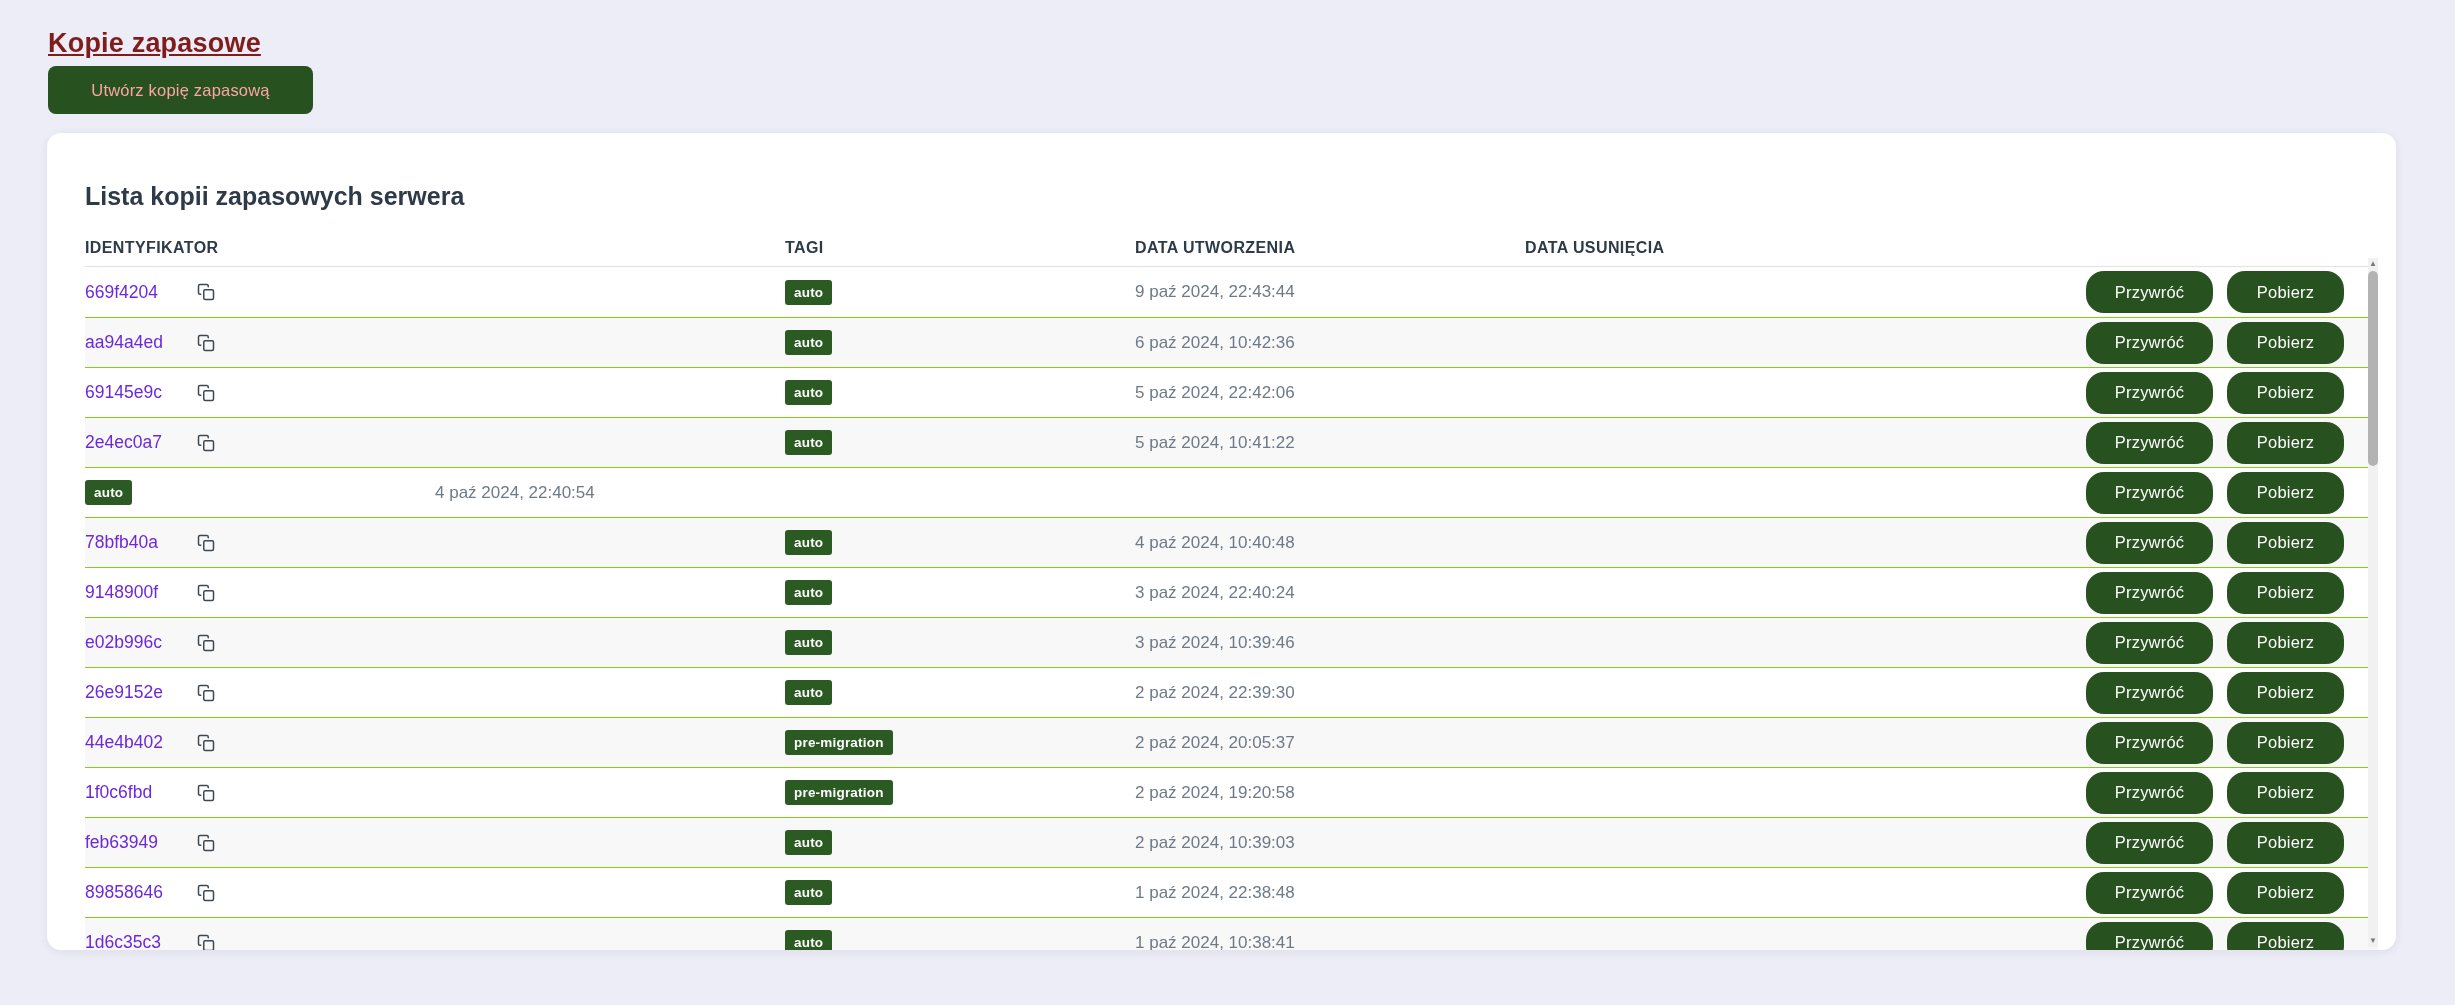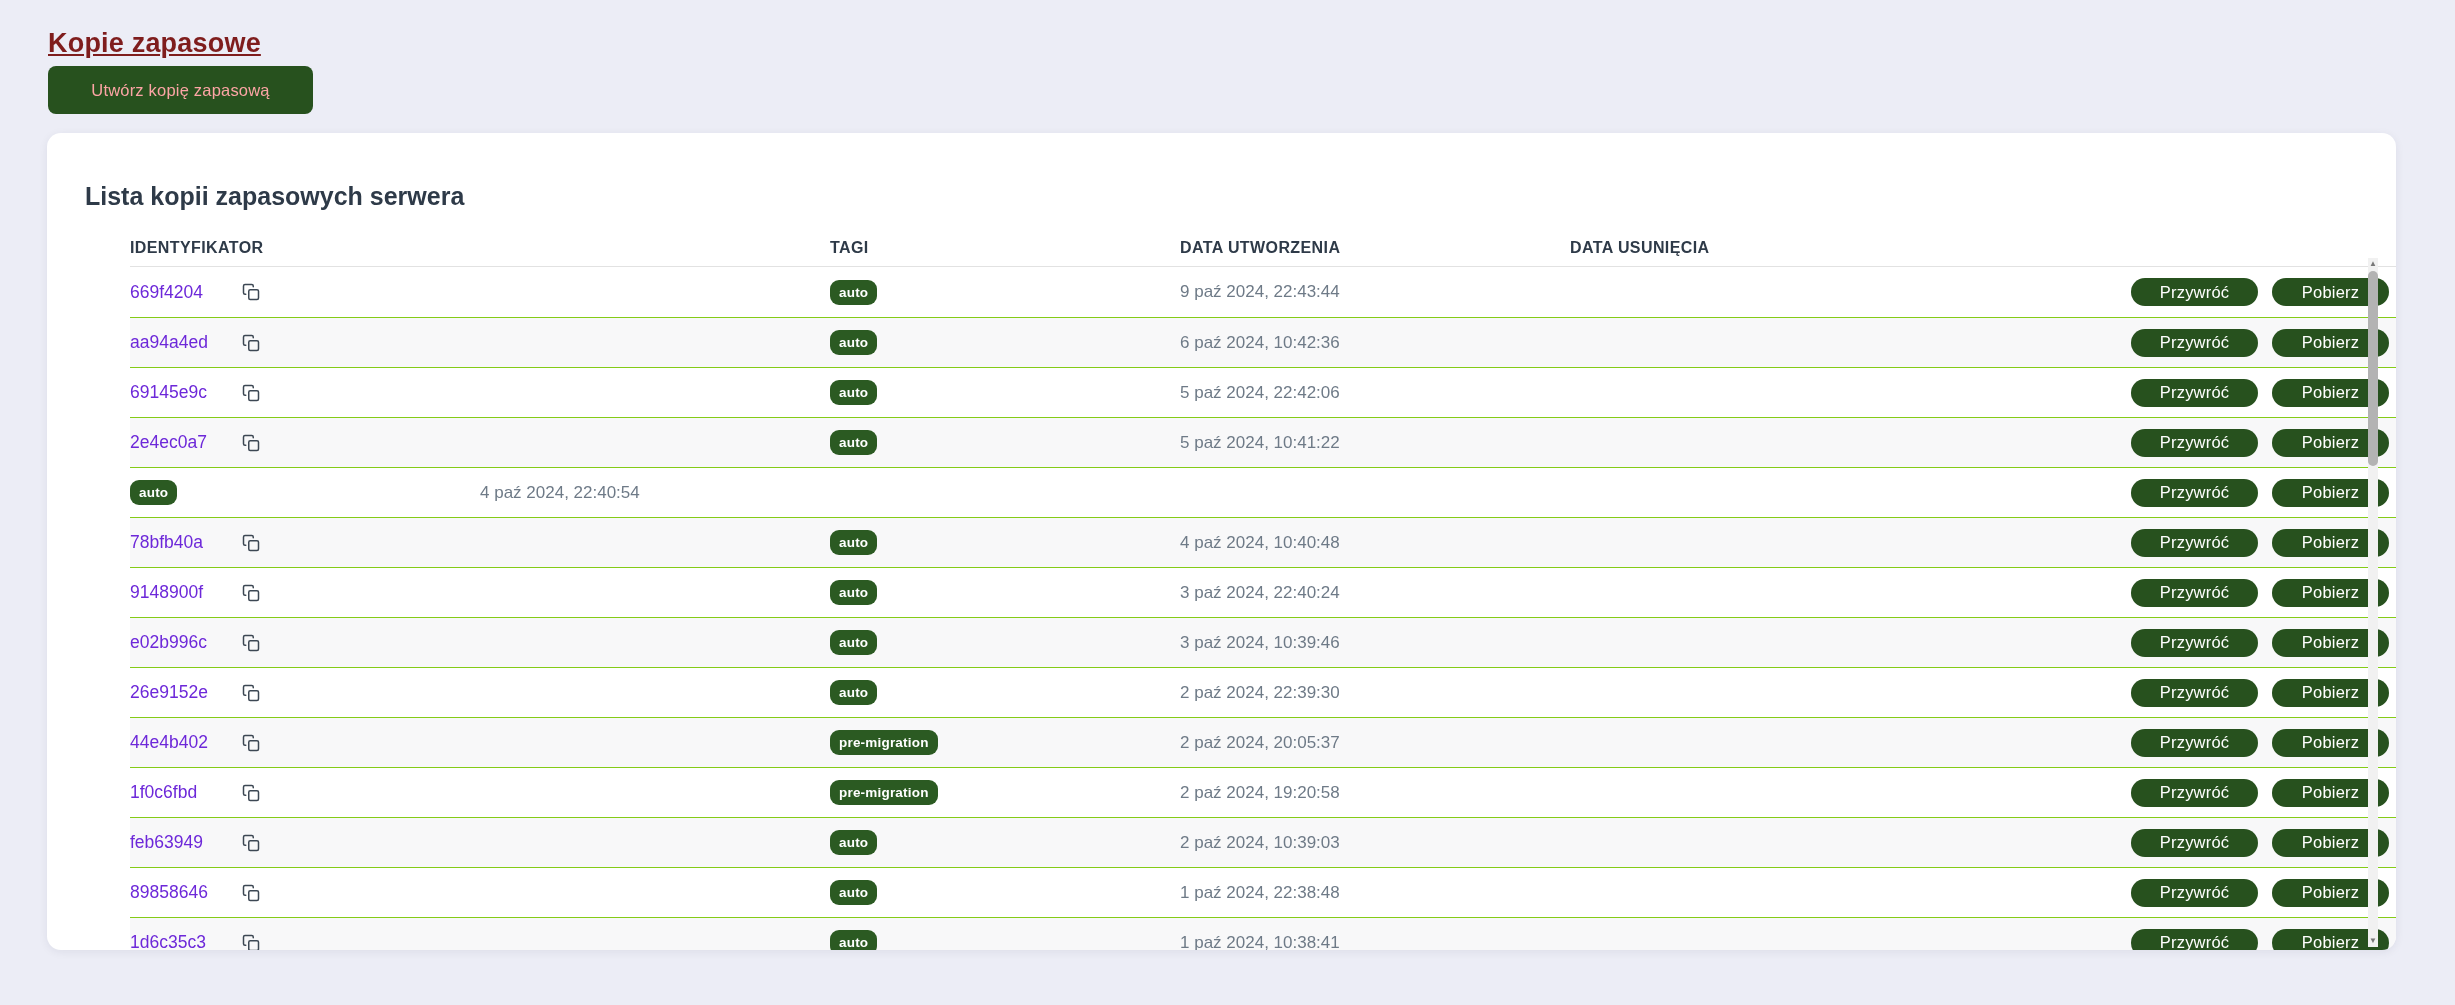--- a/index.html
+++ b/index.html
@@ -34,21 +34,21 @@
     box-shadow:0 2px 10px rgba(25,33,61,.07);
     overflow:hidden;
   }
   .card-title{
     position:absolute;left:38px;top:28px;
     font-size:25px;font-weight:700;color:#2e3a48;text-align:center;
   }
   
   .table-wrap{
     position:absolute;left:38px;top:84px;
-    width:2293px;height:741px;margin-left:45px;
+    width:2293px;height:741px;
   }
   .thead{
     display:flex;align-items:flex-end;
     height:40px;
     border-bottom:1px solid #e2e2e2;
     padding-bottom:9px;box-sizing:content-box;
   }
   .th{
     font-size:16px;font-weight:700;color:#2e3a48;
     letter-spacing:.4px;white-space:nowrap;
@@ -74,29 +74,29 @@
   .cell-id{display:flex;align-items:center;color:#6d28d9;font-size:17.5px;}
   .id-text{display:inline-block;min-width:112px;}
   .copy-btn{
     background:none;border:none;padding:0;margin:0;
     color:#3d4854;cursor:pointer;line-height:0;
   }
   .tag{
     display:inline-block;
     background:#2b5a22;color:#ffffff;
     font-size:13.5px;font-weight:700;
-    padding:5px 9px;border-radius:9px;
+    padding:5px 9px;border-radius:3px;
     letter-spacing:.2px;
   }
   .cell-created,.cell-deleted{color:#6e7a87;font-size:17px;}
   .cell-actions{flex:1 1 auto;display:flex;justify-content:flex-end;gap:14px;}
   .btn-action{
     background:#27511e;color:#ffffff;
     border:none;border-radius:18px;
-    height:28px;
+    height:42px;
     font-family:inherit;font-size:16.5px;font-weight:500;
     cursor:pointer;letter-spacing:.2px;
   }
   .btn-restore{width:127px;}
   .btn-download{width:117px;}
   
   .scrollbar{
     position:absolute;right:18px;top:125px;
     width:10px;height:689px;
     background:#f1f1f1;

